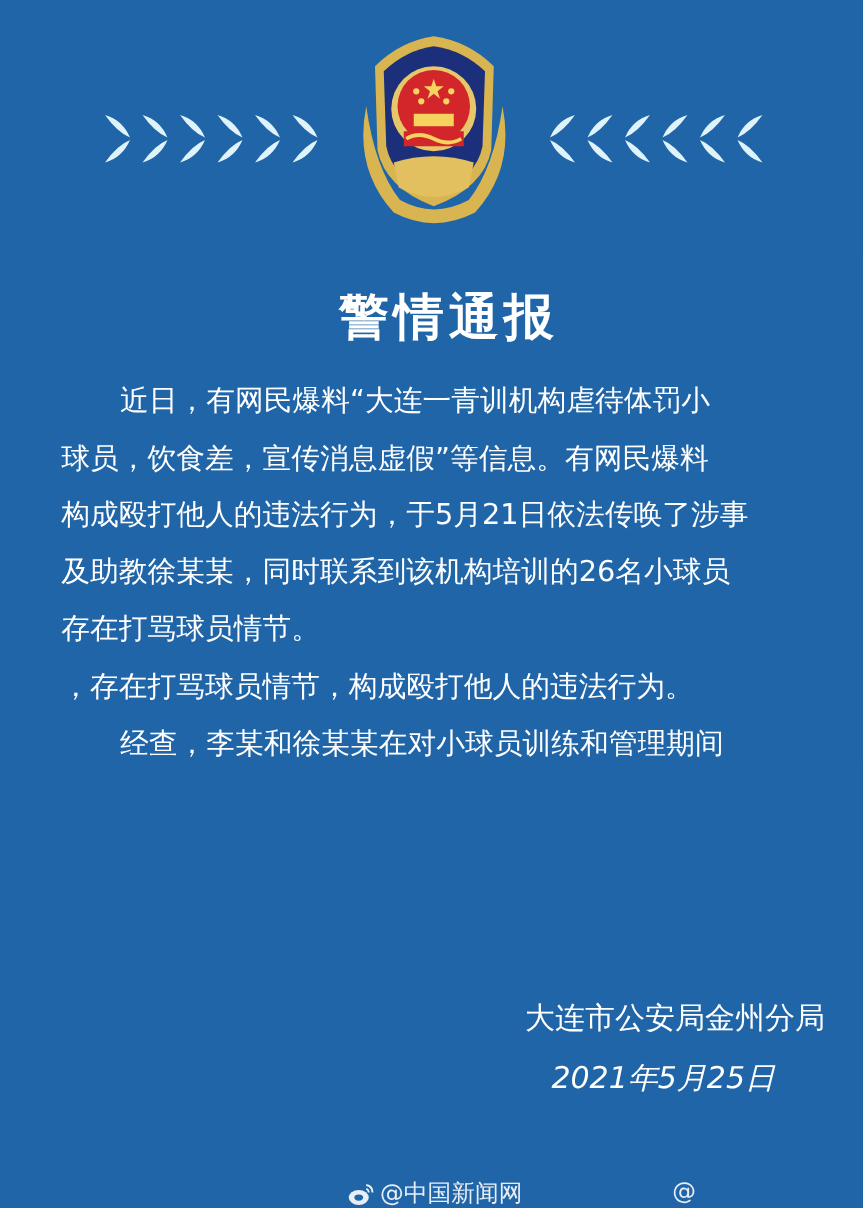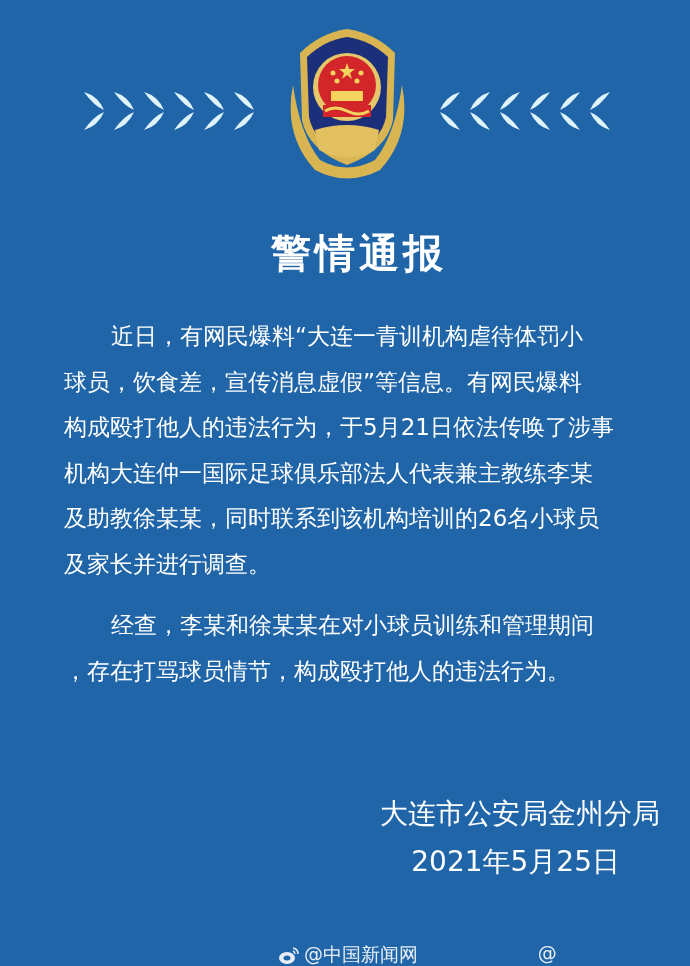--- a/index.html
+++ b/index.html
@@ -25,28 +25,28 @@
       position: absolute; left: 275px; top: 25px; width: 145px; height: 160px;
     }
     .title {
       position: absolute; left: 0; top: 212px; width: 690px;
       text-align: center; font-size: 40px; font-weight: bold; letter-spacing: 4px;
     }
     .body-text {
       position: absolute; left: 48px; top: 298px; width: 620px;
       font-size: 23px; line-height: 45.5px;
     }
-    .para { margin: 16px; }
+    .para { margin: 1px; }
     .para .line { display: block; white-space: nowrap; }
     .para .line.indent { padding-left: 47px; }
     .signature {
       position: absolute; right: 30px; top: 790px; text-align: right;
-      font-size: 28px; line-height: 48px;
+      font-size: 24px; line-height: 48px;
     }
-    .sig-date { padding-right: 40px; }
+    .sig-date { padding-right: 40px; font-style: italic; }
     .footer {
       position: absolute; top: 942px; width: 568px; height: 30px; font-size: 19px;
     }
     .watermark {
       position: absolute; display: flex; align-items: center; gap: 4px;
       color: #e8eef6;
     }
     .watermark.w1 { left: 278px; }
     .watermark.w2 { left: 528px; }
     .weibo { width: 22px; height: 20px; }
@@ -127,27 +127,26 @@
   </div>
 </div>
 
 <h1 class="title" style="margin:14px;">警情通报</h1>
 
 <div class="body-text">
   <p class="para">
     <span class="line indent">近日，有网民爆料“大连一青训机构虐待体罚小</span>
     <span class="line">球员，饮食差，宣传消息虚假”等信息。有网民爆料</span>
     <span class="line">构成殴打他人的违法行为，于5月21日依法传唤了涉事</span>
-    <span class="line">机构大连仲一国际足球俱乐部法人代表兼主教练李某</span>
     <span class="line">及助教徐某某，同时联系到该机构培训的26名小球员</span>
-    <span class="line">及家长并进行调查。</span>
+    <span class="line">存在打骂球员情节。</span>
   </p>
   <p class="para">
+    <span class="line">，存在打骂球员情节，构成殴打他人的违法行为。</span>
     <span class="line indent">经查，李某和徐某某在对小球员训练和管理期间</span>
-    <span class="line">，存在打骂球员情节，构成殴打他人的违法行为。</span>
   </p>
 </div>
 
 <div class="signature">
   <div>大连市公安局金州分局</div>
   <div class="sig-date">2021年5月25日</div>
 </div>
 
 <div class="footer">
   <div class="watermark w1">

